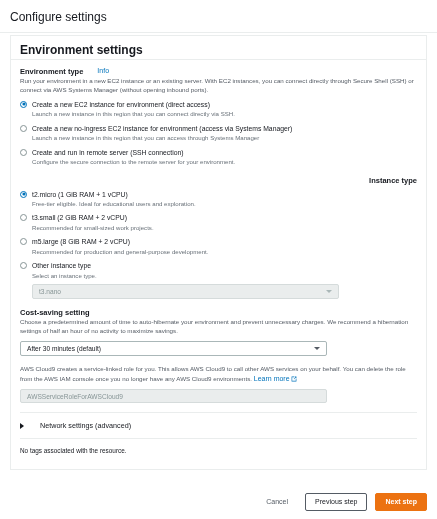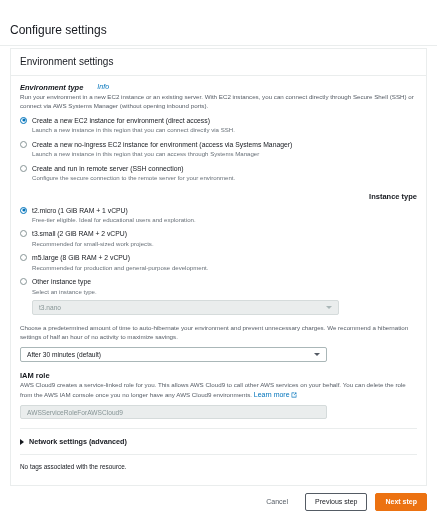--- a/index.html
+++ b/index.html
@@ -10,50 +10,50 @@
     background: #ffffff;
     font-family: "Liberation Sans", sans-serif;
     font-size: 7px;
     color: #16191f;
     overflow: hidden;
   }
   .page-title {
     font-size: 12px;
     font-weight: normal;
     color: #16191f;
-    padding: 23px 10px 8px 10px;
+    padding: 10px 10px 8px 10px;
   }
   .divider-top {
     height: 1px;
     background: #eaeded;
     margin: 0;
   }
   .panel {
     margin: 2px 10px 0 10px;
     border: 1px solid #eaeded;
     background: #ffffff;
   }
   .panel-header {
-    font-size: 10px;
-    font-weight: normal;
-    color: #16191f;
-    padding: 7px 9px 8px 9px;
+    font-size: 12px;
+    font-weight: bold;
+    color: #16191f;
+    padding: 7px 9px 2px 9px;
     border-bottom: 1px solid #eaeded;
   }
   .panel-body {
     padding: 7px 9px 8px 9px;
   }
   .section { margin-bottom: 9px; }
   .section-title {
     font-size: 7.5px;
     font-weight: bold;
     color: #16191f;
     margin-bottom: 1px;
   }
-  .title-row { display: flex; align-items: flex-start; gap: 14px; font-style: italic; }
+  .title-row { display: flex; align-items: flex-start; gap: 14px; }
   .info-link {
     color: #0073bb;
     font-size: 7px;
     font-weight: normal;
     text-decoration: none;
     cursor: pointer;
   }
   .section-desc {
     font-size: 6.2px;
     color: #545b64;
@@ -141,23 +141,23 @@
     margin-top: 4px;
   }
   .hr {
     height: 1px;
     background: #eaeded;
     margin: 8px 0 8px 0;
   }
   .expand-row {
     display: flex;
     align-items: center;
-    gap: 5px;
+    gap: 16px;
     font-size: 7.2px;
-    font-weight: bold;
+    font-weight: normal;
     color: #16191f;
     cursor: pointer;
   }
   .expand-caret {
     width: 0; height: 0;
     border-top: 3.2px solid transparent;
     border-bottom: 3.2px solid transparent;
     border-left: 4.2px solid #16191f;
   }
   .tag-note {
@@ -277,29 +277,29 @@
       </div>
 
       <div class="select-box disabled indent">
         <span>t3.nano</span>
         <span class="caret"></span>
       </div>
     </div>
 
 
     <div class="section">
+      <div class="section-title">Cost-saving setting</div>
       <div class="section-desc">Choose a predetermined amount of time to auto-hibernate your environment and prevent unnecessary charges. We recommend a hibernation settings of half an hour of no activity to maximize savings.</div>
       <div class="select-box full" style="margin-top:0;">
         <span>After 30 minutes (default)</span>
         <span class="caret"></span>
       </div>
     </div>
 
     <div class="section">
-      <div class="section-title">IAM role</div>
       <div class="section-desc" style="margin-bottom:2px;">
         <span>AWS Cloud9 creates a service-linked role for you. This allows AWS Cloud9 to call other AWS services on your behalf. You can delete the role from the AWS IAM console once you no longer have any AWS Cloud9 environments.</span>
         <a class="info-link">Learn more</a><span class="ext-icon"><svg width="6" height="6" viewBox="0 0 10 10">
               <path d="M1 1h4v1H2v6h6V5h1v4H1z" fill="#0073bb"></path>
               <path d="M6 1h3v3H8V2.7L5.2 5.5l-.7-.7L7.3 2H6z" fill="#0073bb"></path>
             </svg></span>
       </div>
       <div class="input-box">
         <span>AWSServiceRoleForAWSCloud9</span>
       </div>

